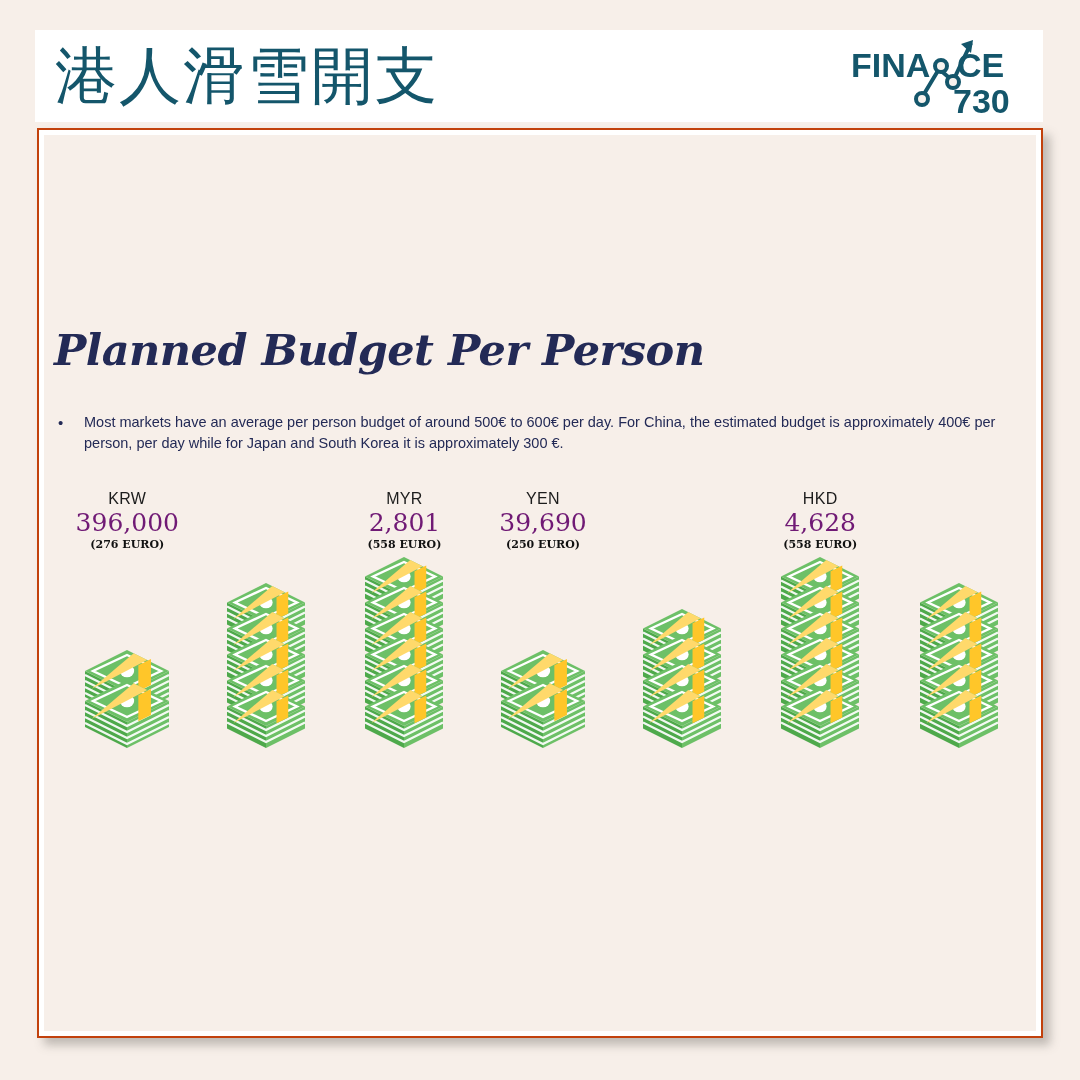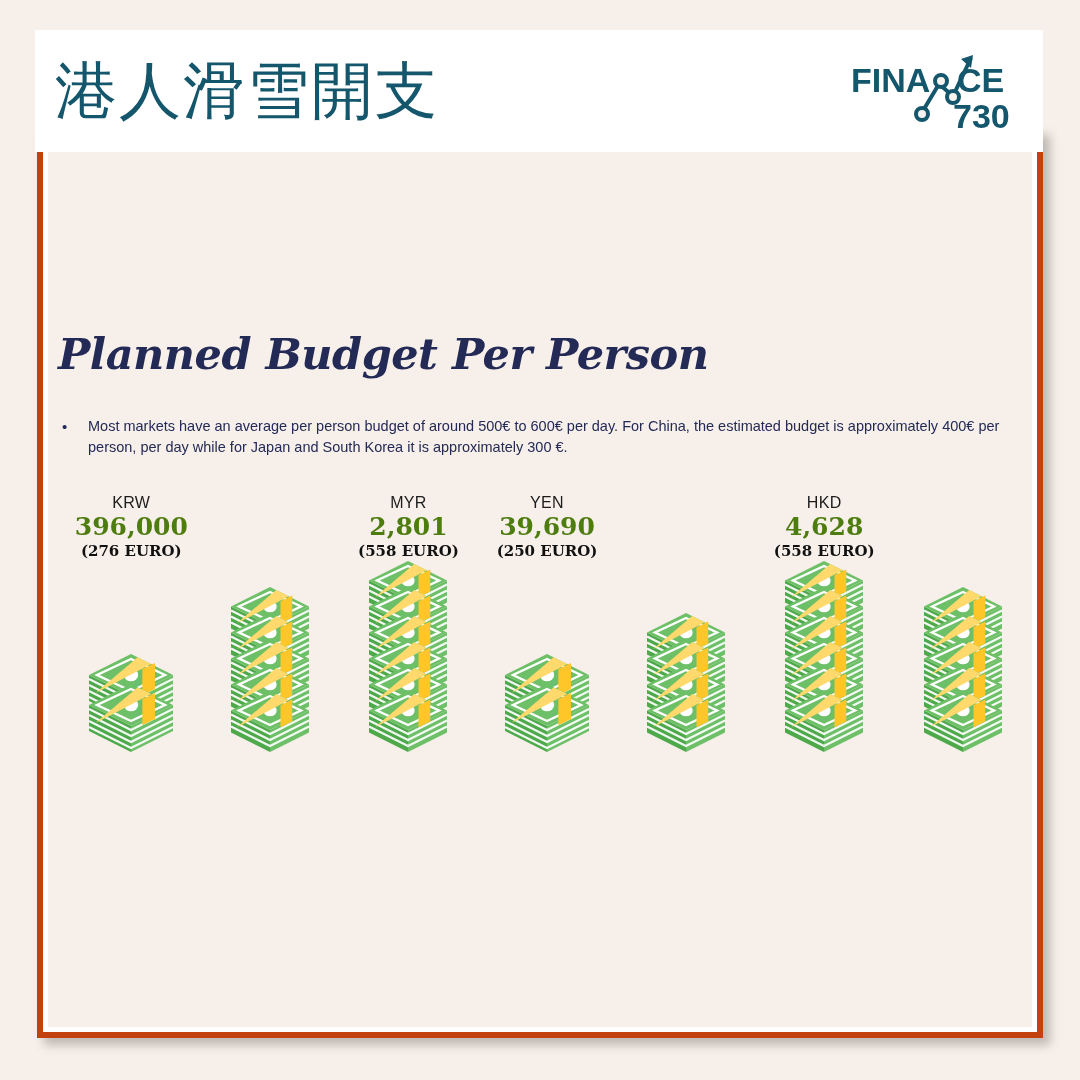--- a/index.html
+++ b/index.html
@@ -14,21 +14,21 @@
     overflow: hidden;
     position: relative;
   }
 
   
   #header-band {
     position: absolute;
     left: 35px;
     top: 30px;
     width: 1008px;
-    height: 122px;
+    height: 92px;
     background: #ffffff;
     z-index: 5;
   }
   #header-title {
     position: absolute;
     left: 20px;
     top: 50%;
     transform: translateY(-50%);
     font-family: "DejaVu Sans", sans-serif;
     font-size: 62px;
@@ -50,21 +50,21 @@
   #logo svg { display: block; }
 
   
   #content-panel {
     position: absolute;
     left: 37px;
     top: 128px;
     width: 1006px;
     height: 910px;
     background: #f7efe9;
-    border: 6px solid #c2410c;
+    border: 2px solid #c2410c;
     box-sizing: border-box;
     box-shadow: 7px 7px 9px rgba(90, 85, 80, 0.35);
     z-index: 1;
   }
   #panel-inner {
     position: absolute;
     inset: 0;
     background: #f7efe9;
     border: 5px solid #ffffff;
     box-sizing: border-box;
@@ -141,32 +141,32 @@
   .cur-code {
     font-family: "Liberation Sans", sans-serif;
     font-size: 16px;
     font-weight: normal;
     color: #1c1c1c;
     letter-spacing: 0.3px;
   }
   .cur-amount {
     font-family: "DejaVu Serif", "Liberation Serif", serif;
     font-size: 25px;
-    font-weight: bold;
-    color: #4d7c0f;
+    font-weight: normal;
+    color: #701a75;
     margin-top: 1px;
     white-space: nowrap;
   }
   .cur-amount .star {
     font-size: 17px;
     vertical-align: super;
   }
   .cur-euro {
     font-family: "DejaVu Serif", "Liberation Serif", serif;
-    font-size: 15px;
+    font-size: 11px;
     font-weight: bold;
     color: #111111;
     margin-top: 2px;
     white-space: nowrap;
   }
 
   
   .stack-wrap {
     position: absolute;
     bottom: 2px;

